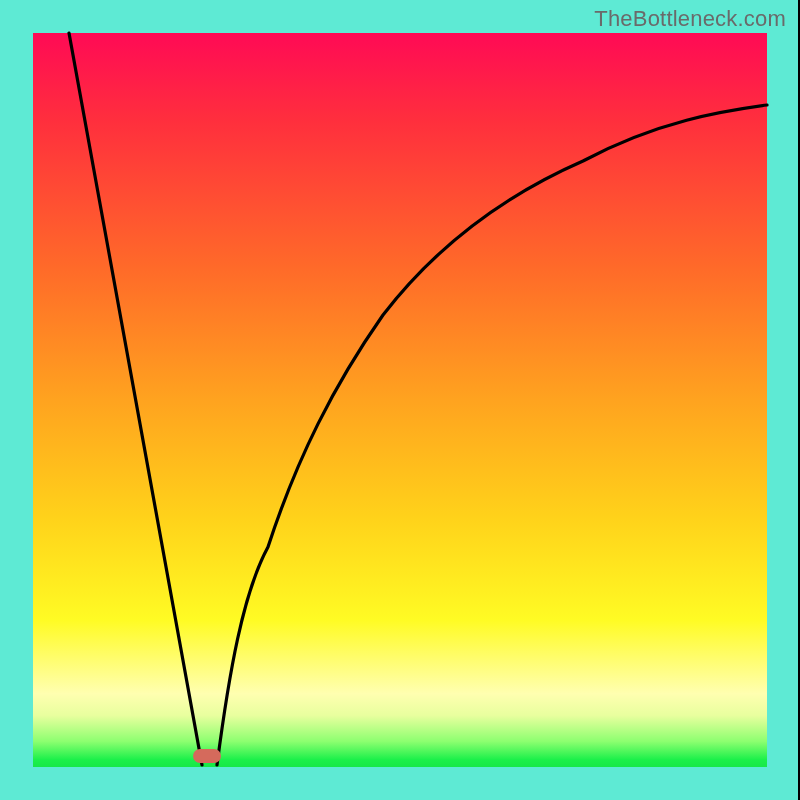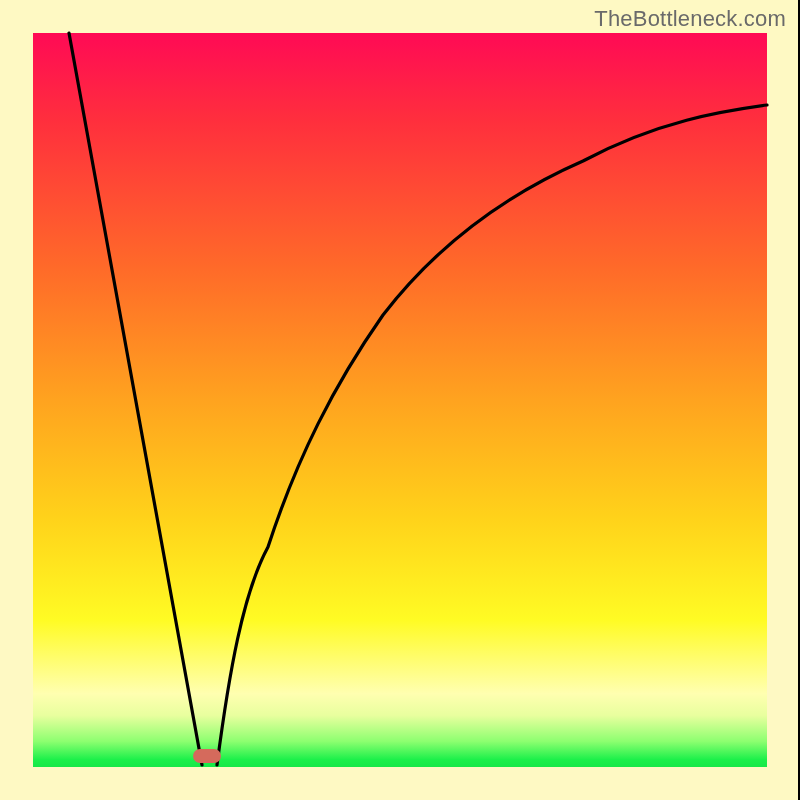--- a/index.html
+++ b/index.html
@@ -10,21 +10,21 @@
     background: #000;
     overflow: hidden;
     font-family: Arial, Helvetica, sans-serif;
   }
   .frame {
     position: absolute;
     left: 0;
     top: 0;
     width: 798px;
     height: 800px;
-    background: #fef9c3;
+    background: #5eead4;
   }
   .plot {
     position: absolute;
     
     left: 33px;
     top: 33px;
     width: 734px;
     height: 734px;
     
     background: linear-gradient(

